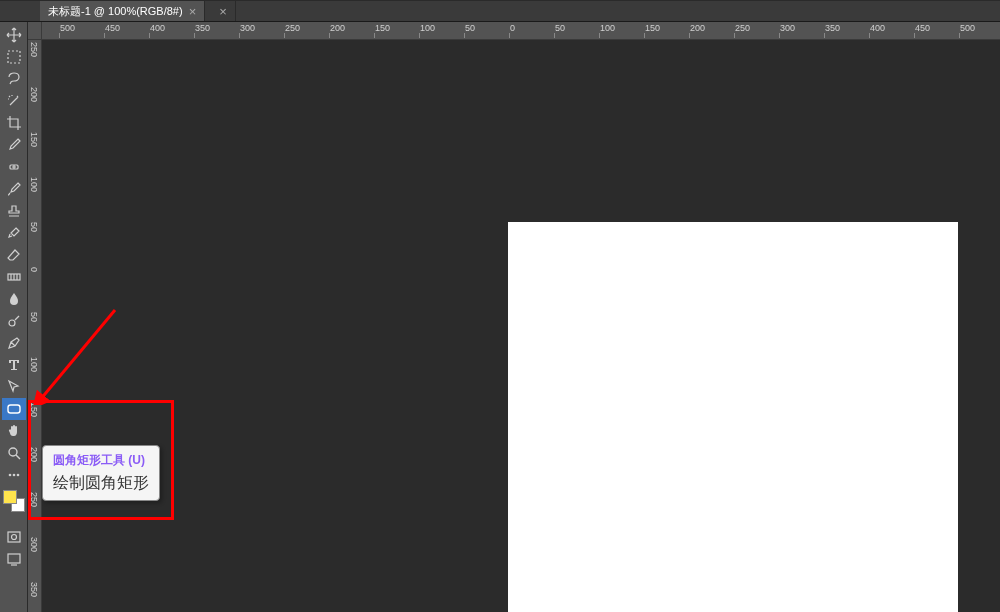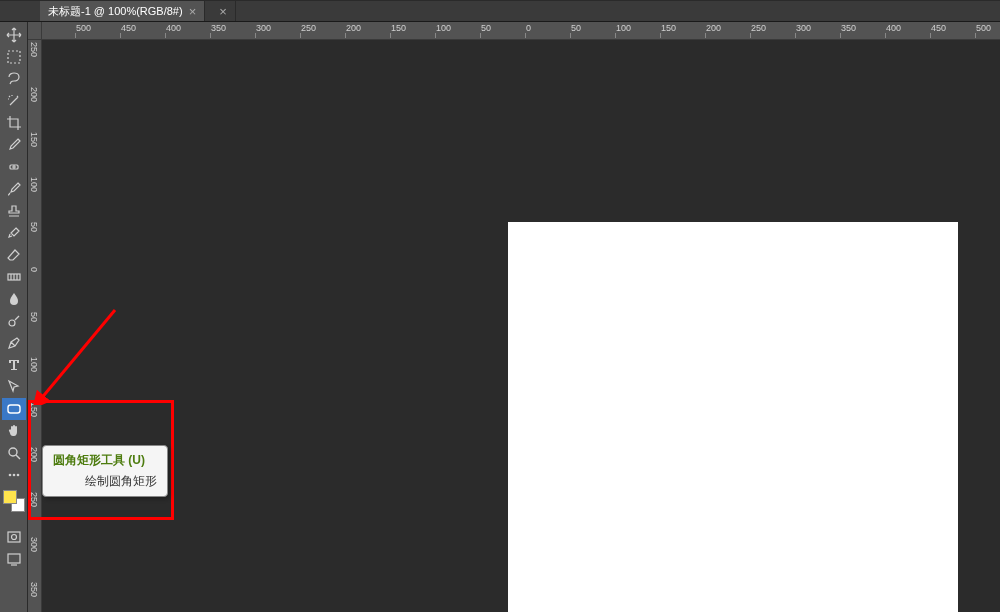--- a/index.html
+++ b/index.html
@@ -104,21 +104,20 @@
 .ruler-h-inner {
   position: relative;
   height: 100%;
 }
 .ruler-h .tick {
   position: absolute;
   top: 0;
   color: #d0d0d0;
   font-size: 9px;
   padding-top: 1px;
-  margin-left: 16px;
 }
 .ruler-h .tick::before {
   content: '';
   position: absolute;
   left: -1px;
   bottom: -5px;
   width: 1px;
   height: 5px;
   background: #888;
 }
@@ -180,28 +179,27 @@
   top: 445px;
   background: #f5f5f5;
   border: 1px solid #888;
   padding: 6px 10px;
   border-radius: 4px;
   box-shadow: 2px 2px 4px rgba(0,0,0,0.3);
   z-index: 30;
 }
 .tooltip .title {
   font-size: 12px;
-  color: #4d7c0f;
+  color: #8b5cf6;
   font-weight: bold;
   margin-bottom: 4px;
 }
 .tooltip .desc {
-  font-size: 12px;
+  font-size: 16px;
   color: #333;
-  margin-left: 32px;
 }
 .corner-box {
   position: absolute;
   left: 28px;
   top: 22px;
   width: 14px;
   height: 18px;
   background: #535353;
   border-right: 1px solid #3a3a3a;
   border-bottom: 1px solid #3a3a3a;

